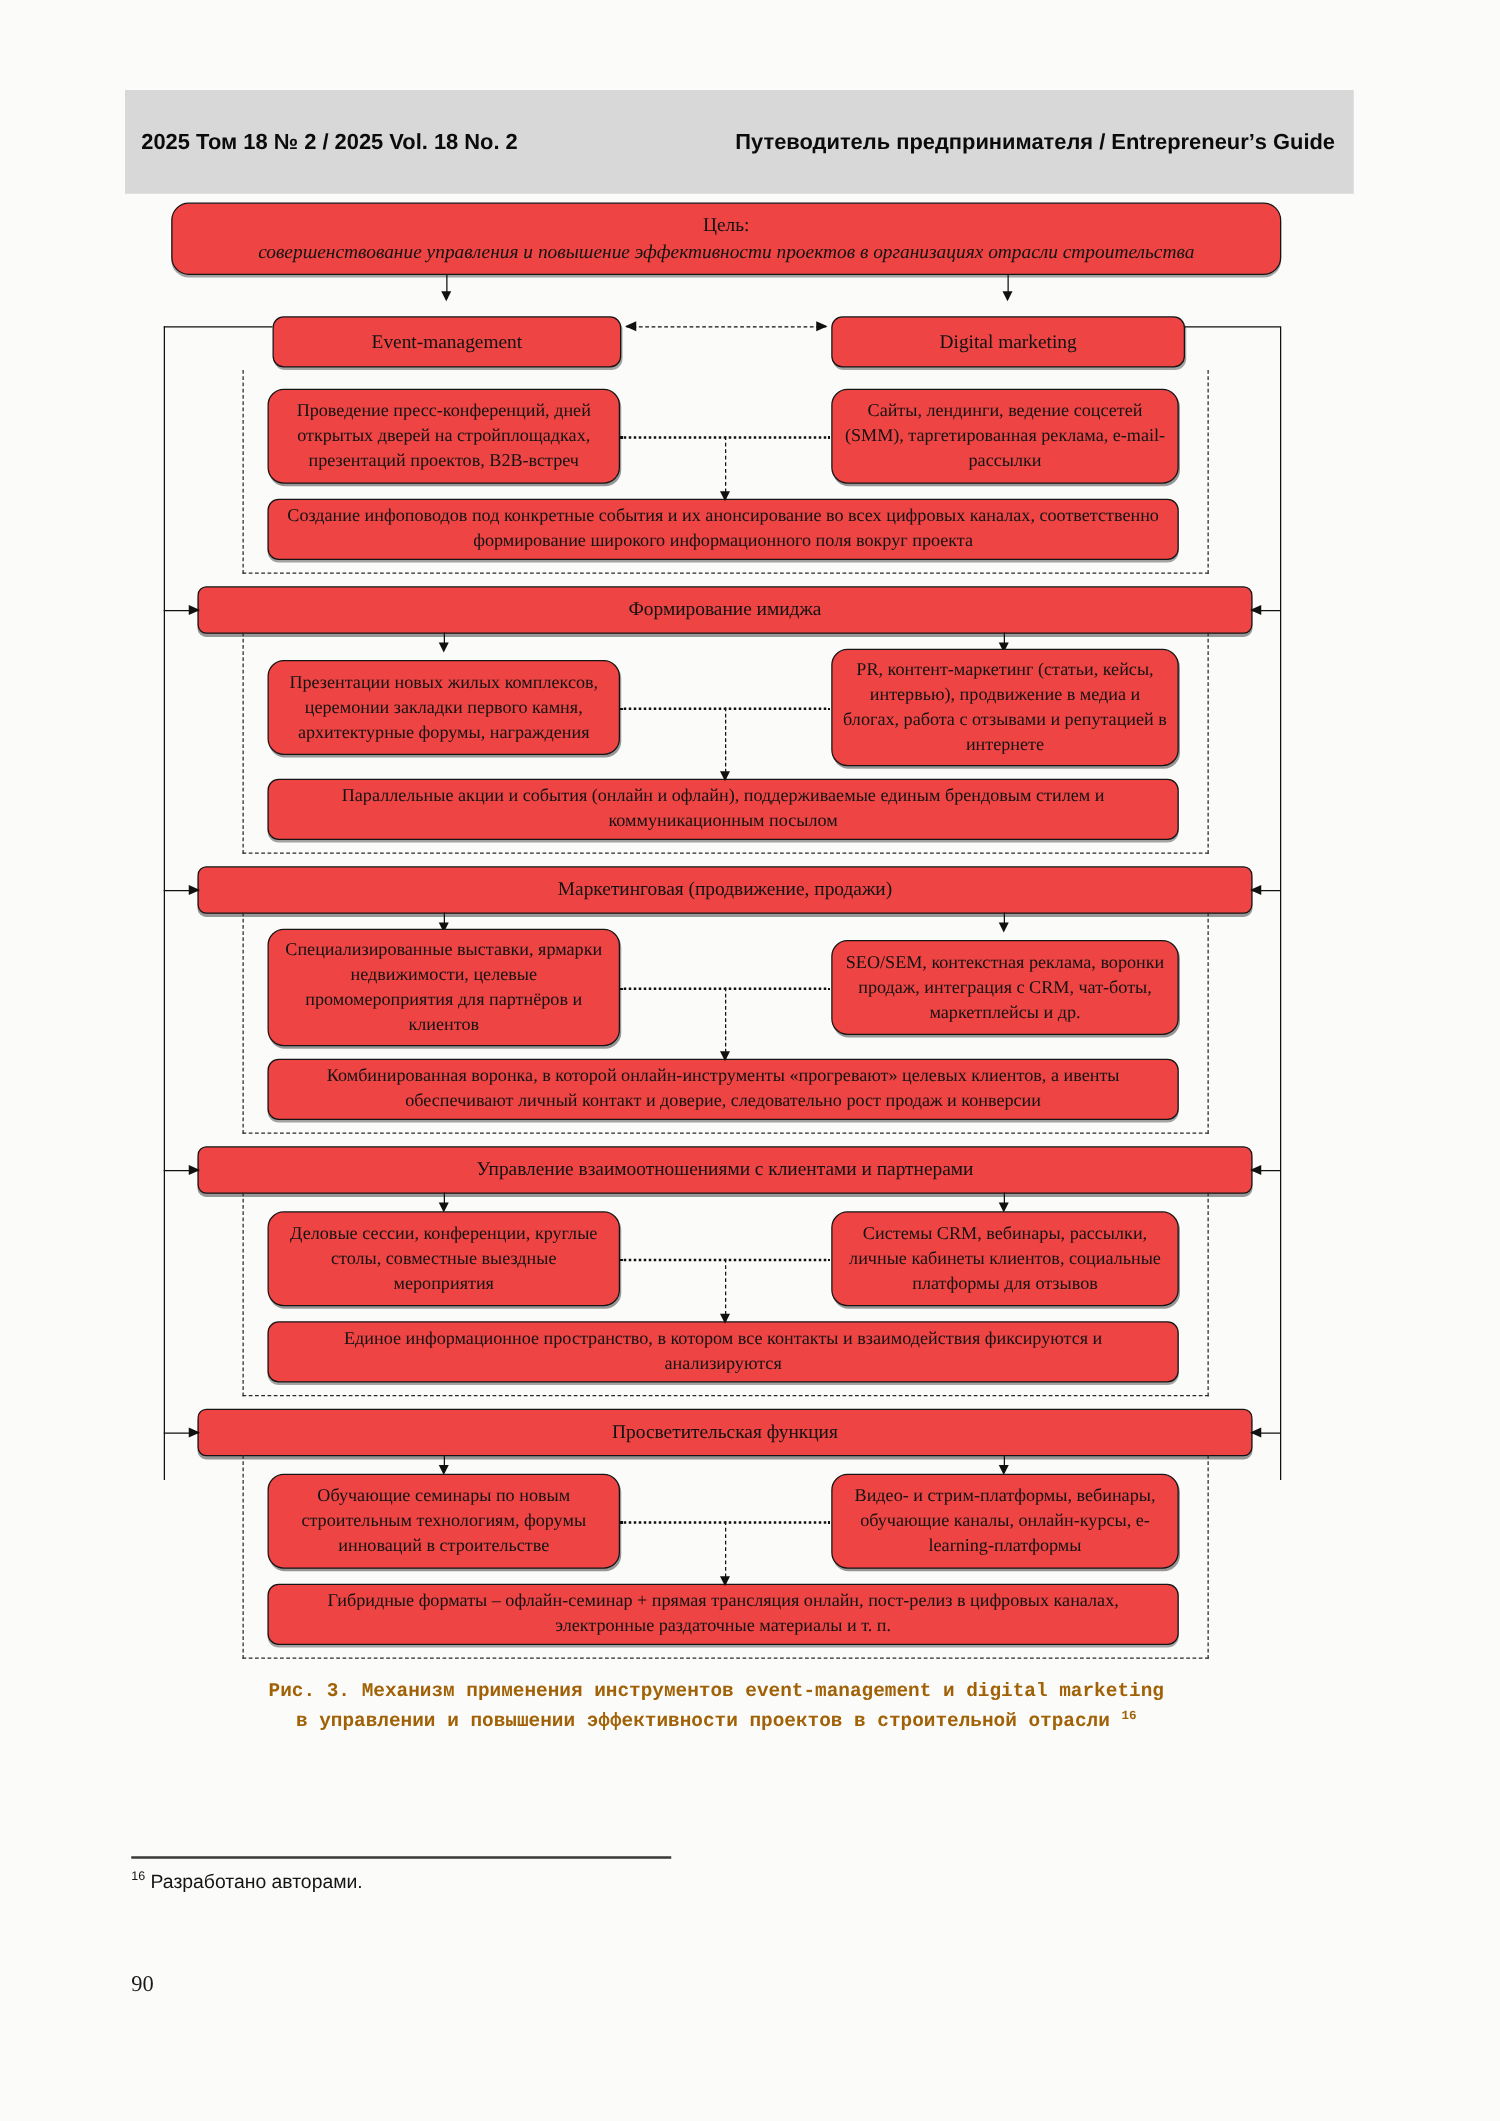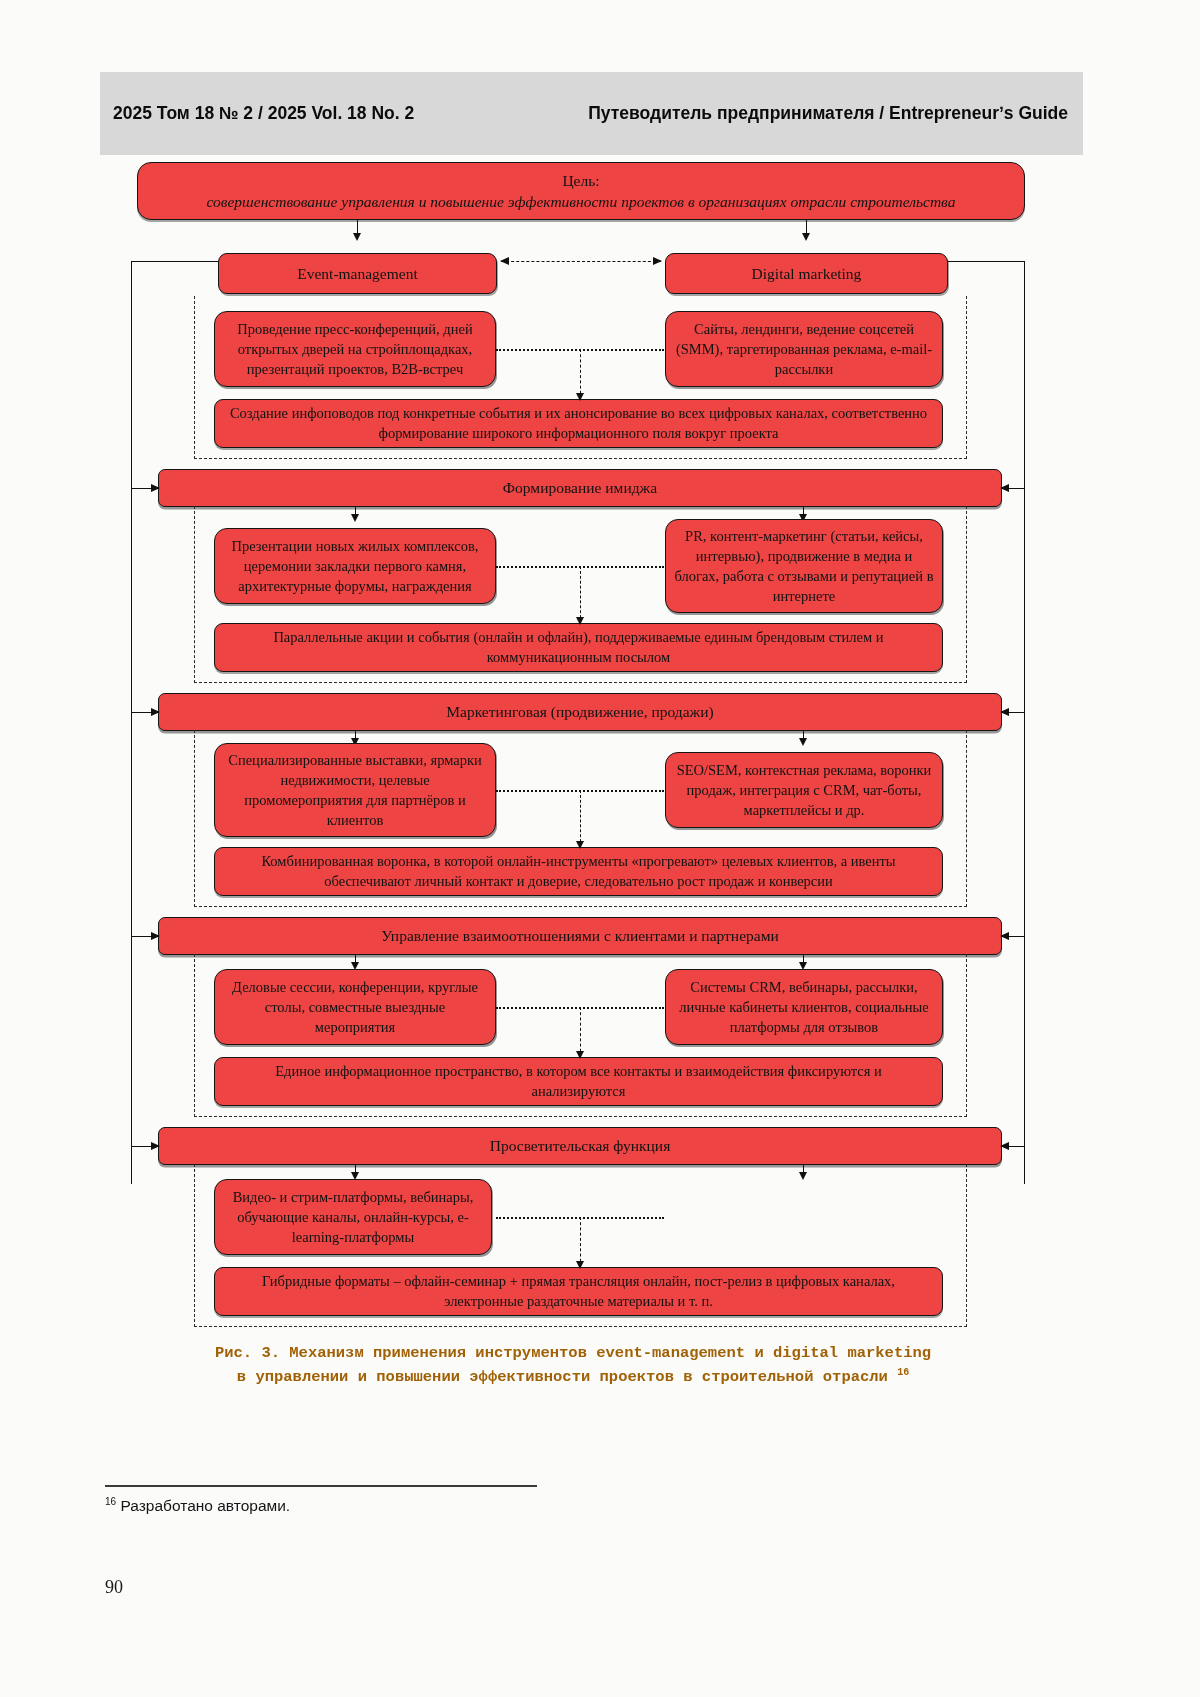--- a/index.html
+++ b/index.html
@@ -189,20 +189,21 @@
       <div class="band">
         <div class="bx band-header">
           <span class="arr-in-l"></span>
           <span class="arr-in-r"></span>
           <span>Просветительская функция</span>
         </div>
         <div class="vline arr hdr-drop-l"></div>
         <div class="vline arr hdr-drop-r"></div>
         <div class="band-group">
           <div class="tools-row h3">
+            <div class="bx tool ev">Обучающие семинары по новым строительным технологиям, форумы инноваций в строительстве</div>
             <div class="hdot tools-link"></div>
             <div class="vline arr dash tools-drop"></div>
             <div class="bx tool dg">Видео- и стрим-платформы, вебинары, обучающие каналы, онлайн-курсы, e-learning-платформы</div>
           </div>
           <div class="bx synth">Гибридные форматы – офлайн-семинар + прямая трансляция онлайн, пост-релиз в цифровых каналах, электронные раздаточные материалы и т. п.</div>
         </div>
       </div>
 
     </div>
 

